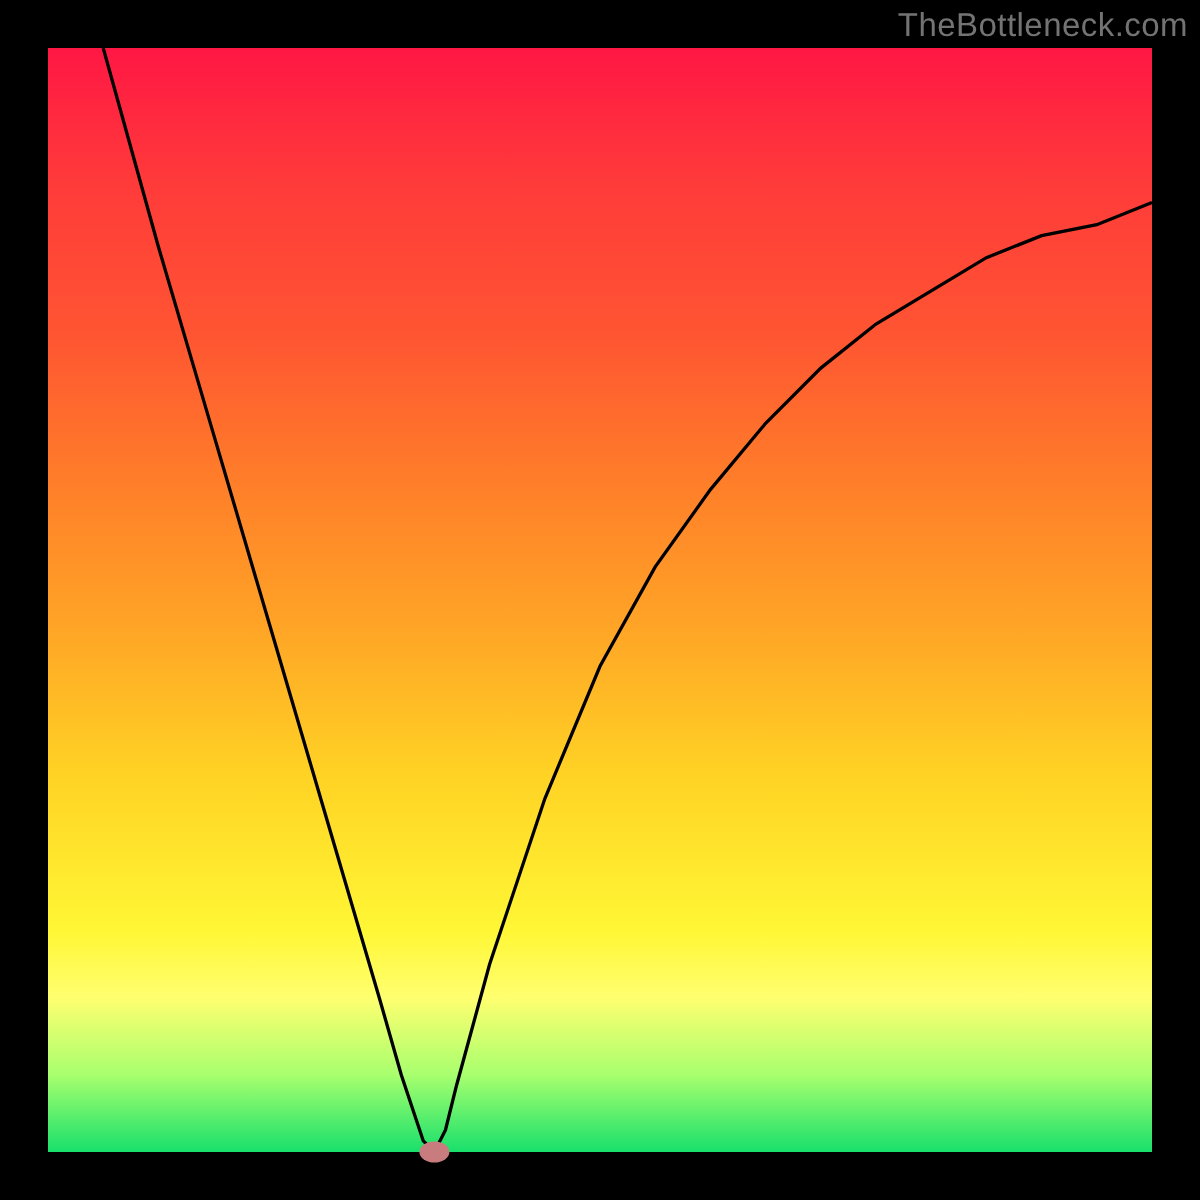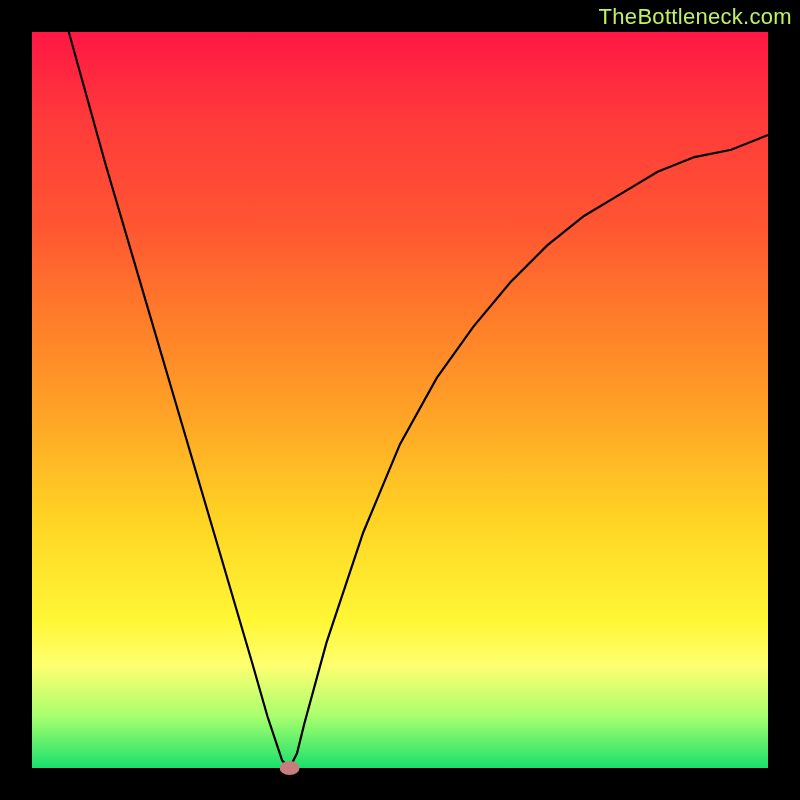--- a/index.html
+++ b/index.html
@@ -51,21 +51,21 @@
     stroke-width: 2.2;
   }
   .marker {
     fill: #c97c7d;  
     stroke: none;
   }
   .attribution {
     position: absolute;
     top: 4px;
     right: 8px;
-    color: #bef264;
+    color: #737373;
     font-size: 22px;
     font-weight: 500;
     letter-spacing: 0.3px;
   }
 </style>
 </head>
 <body>
 
 <div class="frame">
   <div class="plot-area">

